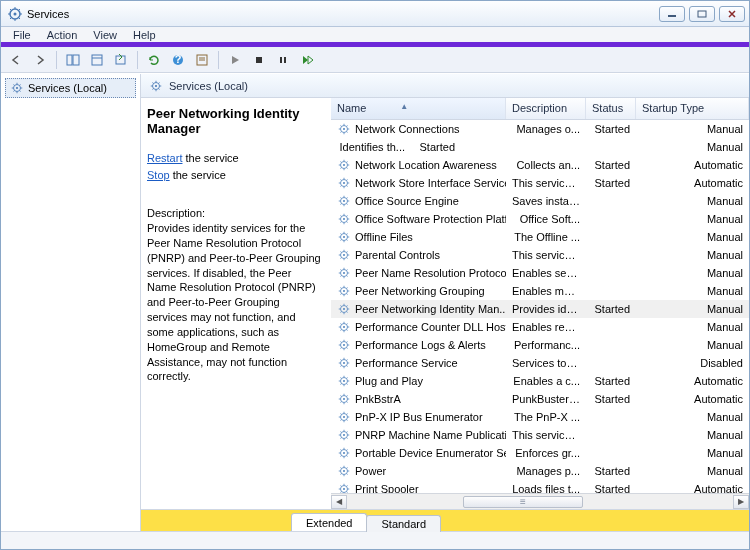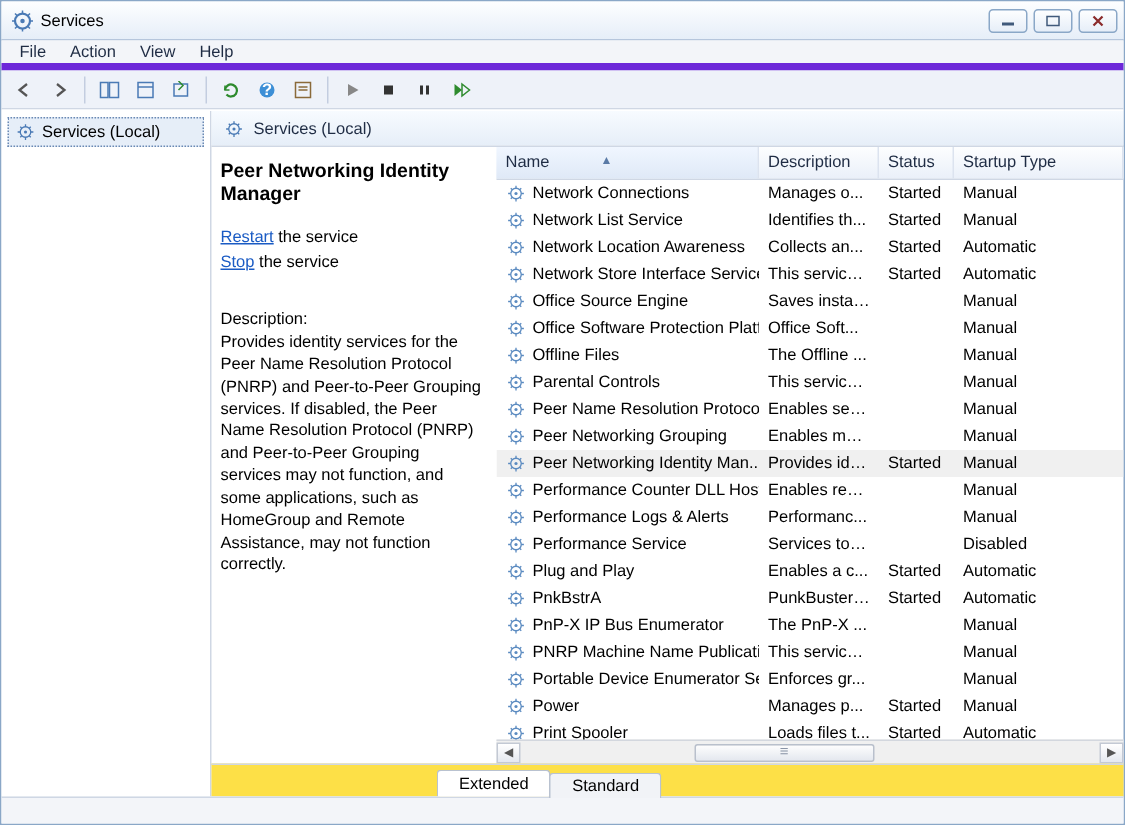--- a/index.html
+++ b/index.html
@@ -31,21 +31,21 @@
   .detail .dhdr { margin-bottom: 2px; }
   .detail .dtxt { line-height: 1.35; }
   .listwrap { flex: 1; display: flex; flex-direction: column; min-width: 0; }
   .cols { display: flex; background: linear-gradient(#fdfeff,#eaf0f9); border-bottom: 1px solid #cfd7e4; height: 22px; }
   .col { padding: 4px 6px; border-right: 1px solid #dce3ef; color: #1f2c44; display:flex; align-items:flex-start; gap:4px; overflow:hidden; white-space:nowrap; }
   .col.name { width: 175px; background: linear-gradient(#f0f6ff,#dfe9f7); }
   .col.desc { width: 80px; }
   .col.stat { width: 50px; }
   .col.styp { flex: 1; }
   .sortarrow { font-size: 8px; color:#5a7aa6; margin-left:30px;}
-  .rows { flex: 1; overflow: hidden; position: relative; }
+  .rows { flex: 1; overflow: hidden; position: relative; text-align: right; }
   .row { display: flex; height: 18px; align-items: center; }
   .row.sel { background: #f0f0f0; }
   .cell { padding: 0 6px; overflow: hidden; white-space: nowrap; text-overflow: ellipsis; }
   .cell.name { width: 175px; display:flex; align-items:center; gap:4px;}
   .cell.desc { width: 80px; }
   .cell.stat { width: 50px; }
   .cell.styp { flex: 1; }
   .gearicon { width:14px; height:14px; flex-shrink:0;}
   .hscroll { height: 16px; background: #f0f0f0; border-top:1px solid #d3d7de; display:flex; align-items:center; }
   .harrow { width:16px; height:14px; background:linear-gradient(#fff,#e4e8ef); border:1px solid #c3c9d4; display:flex;align-items:center;justify-content:center;font-size:8px;color:#555;}
@@ -230,30 +230,20 @@
                       <path d="M8 2v2M8 12v2M2 8h2M12 8h2M4 4l1 1M11 11l1 1M12 4l-1 1M5 11l-1 1" stroke="#5a8ac0"></path>
                     </svg>
                   </span>
                   <span>Network Connections</span>
                 </div>
                 <div class="cell desc">Manages o...</div>
                 <div class="cell stat">Started</div>
                 <div class="cell styp">Manual</div>
               </div>
               <div class="row">
-                <div class="cell name">
-                  <span>
-                    <svg class="gearicon" viewBox="0 0 16 16">
-                      <circle cx="8" cy="8" r="4" fill="none" stroke="#5a8ac0"></circle>
-                      <circle cx="8" cy="8" r="1.2" fill="#5a8ac0"></circle>
-                      <path d="M8 2v2M8 12v2M2 8h2M12 8h2M4 4l1 1M11 11l1 1M12 4l-1 1M5 11l-1 1" stroke="#5a8ac0"></path>
-                    </svg>
-                  </span>
-                  <span>Network List Service</span>
-                </div>
                 <div class="cell desc">Identifies th...</div>
                 <div class="cell stat">Started</div>
                 <div class="cell styp">Manual</div>
               </div>
               <div class="row">
                 <div class="cell name">
                   <span>
                     <svg class="gearicon" viewBox="0 0 16 16">
                       <circle cx="8" cy="8" r="4" fill="none" stroke="#5a8ac0"></circle>
                       <circle cx="8" cy="8" r="1.2" fill="#5a8ac0"></circle>

